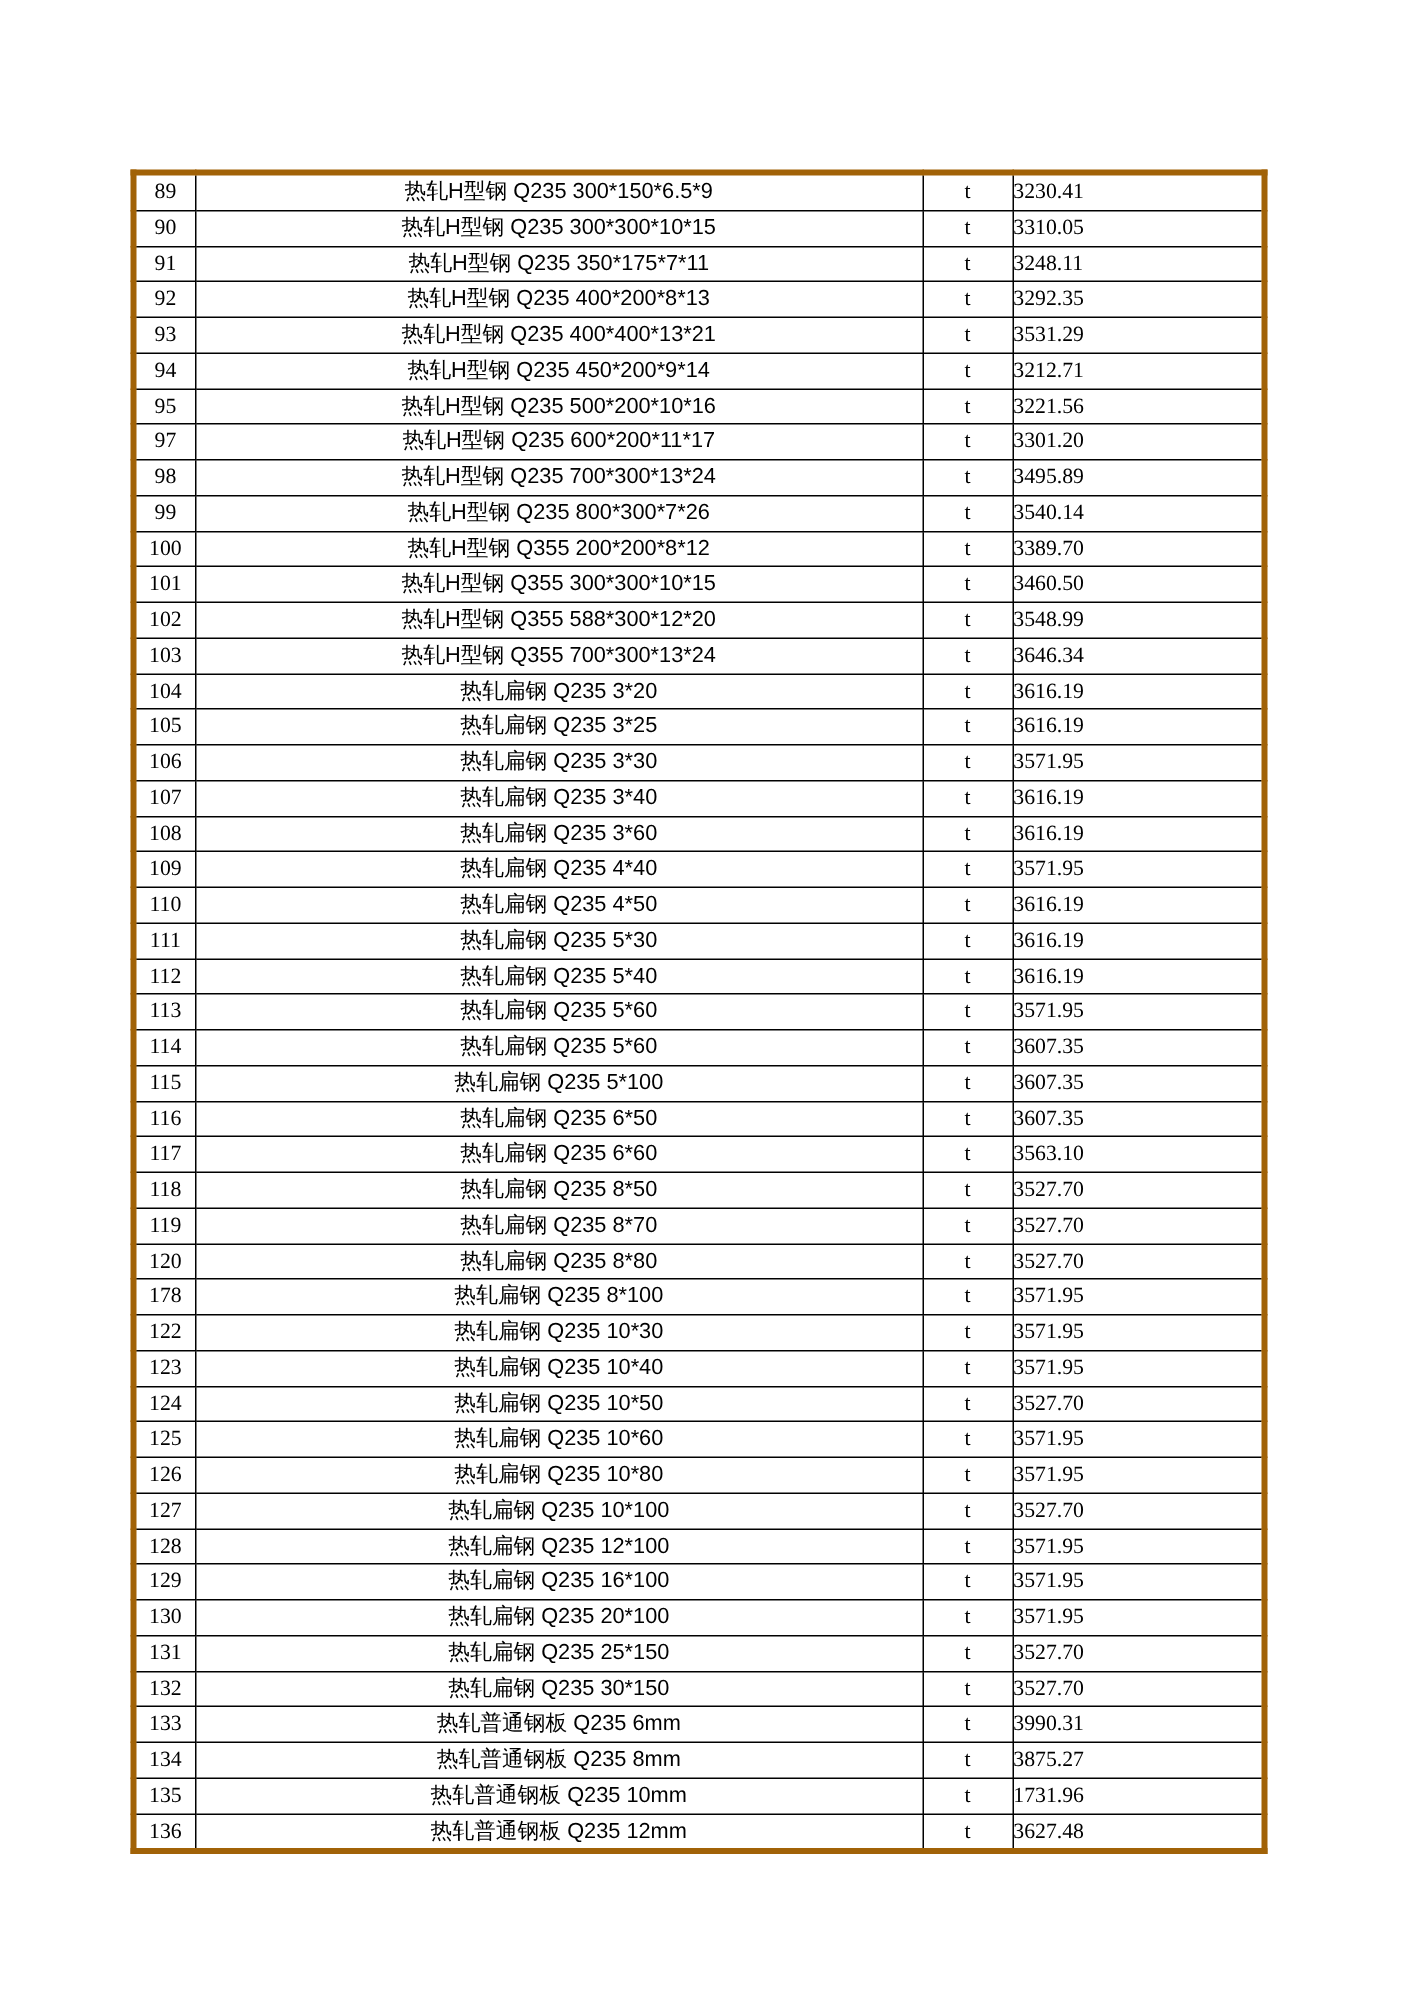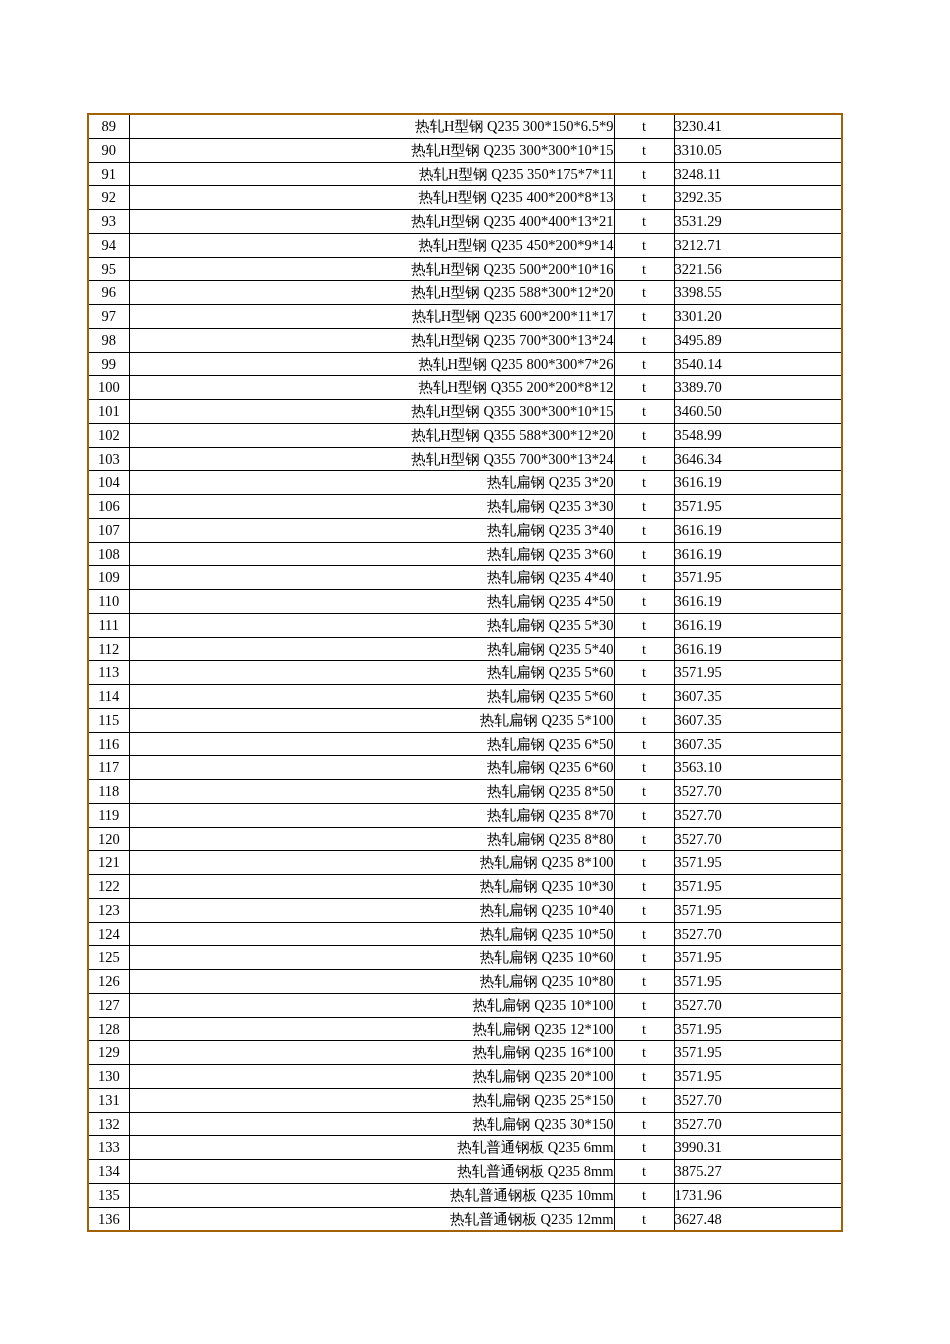--- a/index.html
+++ b/index.html
@@ -23,45 +23,45 @@
   .table-wrap {
     position: absolute;
     left: 87px;
     top: 113px;
     width: 754px;
   }
   table.price-table {
     border-collapse: collapse;
     table-layout: fixed;
     width: 754px;
-    border: 2px solid #a16207;
+    border: 4px solid #a16207;
   }
   table.price-table col.c-index { width: 41px; }
   table.price-table col.c-name  { width: 485px; }
   table.price-table col.c-unit  { width: 60px; }
   table.price-table col.c-price { width: 168px; }
 
   table.price-table td {
     border: 1px solid #000000;
     height: 22.75px;
     padding: 0;
     line-height: 22.75px;
     font-size: 14.5px;
     white-space: nowrap;
     overflow: hidden;
   }
   td.idx {
     text-align: center;
     font-size: 15px;
   }
   td.nm {
-    text-align: right;
+    text-align: center;
     padding-left: 3px;
     font-size: 14.5px;
-    font-family: Liberation Serif, serif;
+    font-family: Liberation Sans, sans-serif;
   }
   td.un {
     text-align: center;
     font-size: 14px;
   }
   td.pr {
     font-size: 15px;
   }
 </style>
 </head>
@@ -113,26 +113,20 @@
             <td class="un">t</td>
             <td class="pr">3212.71</td>
           </tr>
           <tr>
             <td class="idx">95</td>
             <td class="nm">热轧H型钢  Q235 500*200*10*16</td>
             <td class="un">t</td>
             <td class="pr">3221.56</td>
           </tr>
           <tr>
-            <td class="idx">96</td>
-            <td class="nm">热轧H型钢  Q235 588*300*12*20</td>
-            <td class="un">t</td>
-            <td class="pr">3398.55</td>
-          </tr>
-          <tr>
             <td class="idx">97</td>
             <td class="nm">热轧H型钢  Q235 600*200*11*17</td>
             <td class="un">t</td>
             <td class="pr">3301.20</td>
           </tr>
           <tr>
             <td class="idx">98</td>
             <td class="nm">热轧H型钢  Q235 700*300*13*24</td>
             <td class="un">t</td>
             <td class="pr">3495.89</td>
@@ -167,20 +161,26 @@
             <td class="un">t</td>
             <td class="pr">3646.34</td>
           </tr>
           <tr>
             <td class="idx">104</td>
             <td class="nm">热轧扁钢  Q235 3*20</td>
             <td class="un">t</td>
             <td class="pr">3616.19</td>
           </tr>
           <tr>
+            <td class="idx">105</td>
+            <td class="nm">热轧扁钢  Q235 3*25</td>
+            <td class="un">t</td>
+            <td class="pr">3616.19</td>
+          </tr>
+          <tr>
             <td class="idx">106</td>
             <td class="nm">热轧扁钢  Q235 3*30</td>
             <td class="un">t</td>
             <td class="pr">3571.95</td>
           </tr>
           <tr>
             <td class="idx">107</td>
             <td class="nm">热轧扁钢  Q235 3*40</td>
             <td class="un">t</td>
             <td class="pr">3616.19</td>
@@ -257,21 +257,21 @@
             <td class="un">t</td>
             <td class="pr">3527.70</td>
           </tr>
           <tr>
             <td class="idx">120</td>
             <td class="nm">热轧扁钢  Q235 8*80</td>
             <td class="un">t</td>
             <td class="pr">3527.70</td>
           </tr>
           <tr>
-            <td class="idx">121</td>
+            <td class="idx">178</td>
             <td class="nm">热轧扁钢  Q235 8*100</td>
             <td class="un">t</td>
             <td class="pr">3571.95</td>
           </tr>
           <tr>
             <td class="idx">122</td>
             <td class="nm">热轧扁钢  Q235 10*30</td>
             <td class="un">t</td>
             <td class="pr">3571.95</td>
           </tr>

